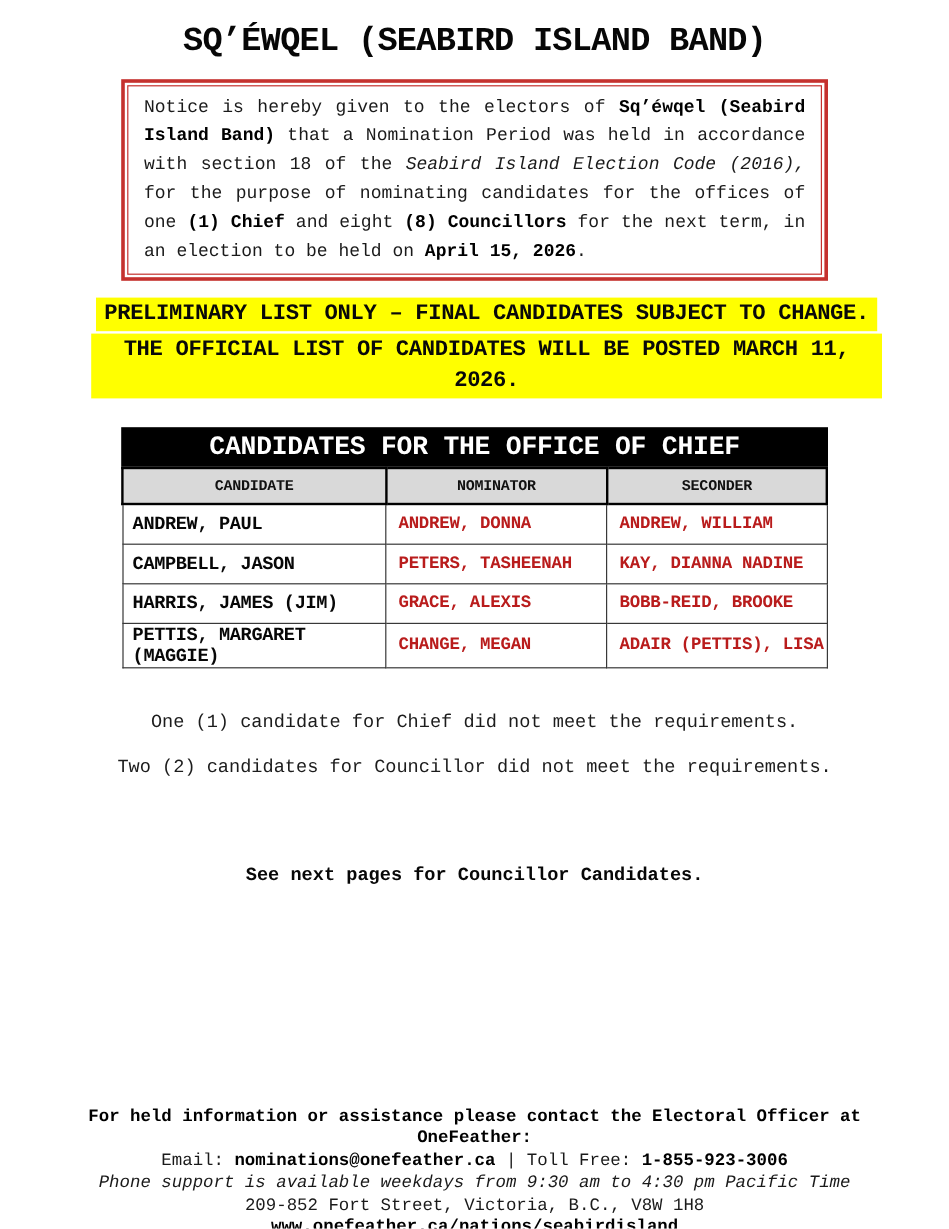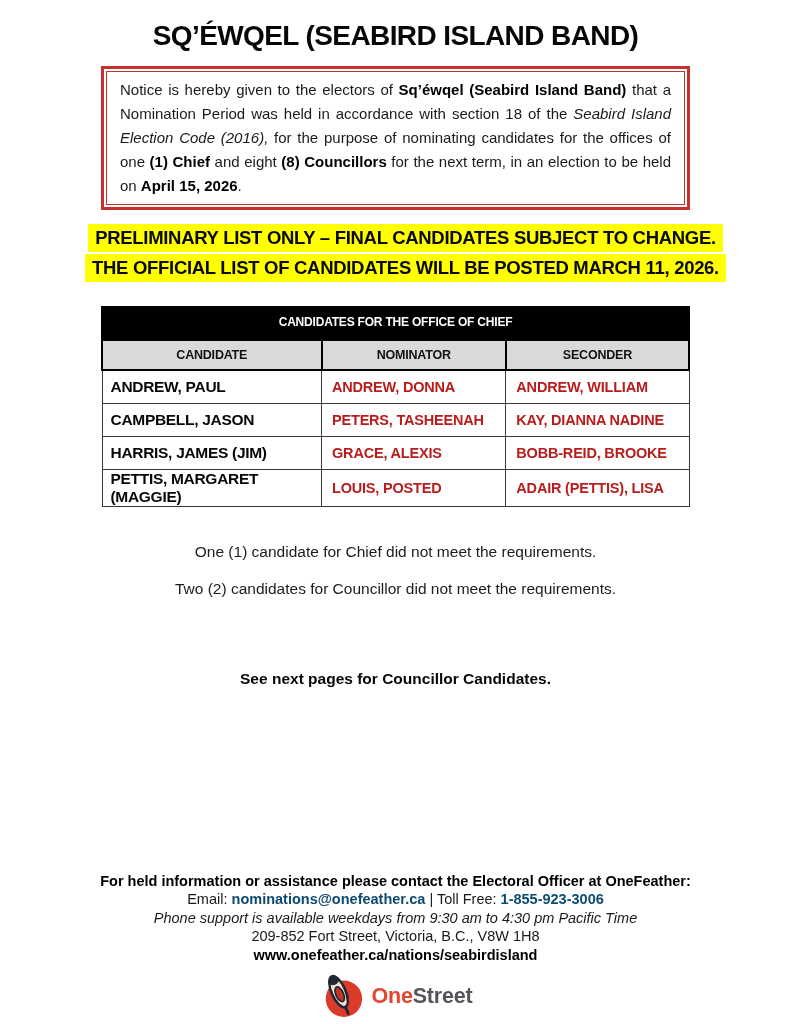--- a/index.html
+++ b/index.html
@@ -1,20 +1,20 @@
 <!DOCTYPE html>
 <html><head>
 <meta charset="utf-8">
 <style>
   * { margin: 0; padding: 0; box-sizing: border-box; }
   html, body { background: #ffffff; }
   .page {
     width: 679px; height: 1024px;
     margin: 0 auto; background: #ffffff;
-    font-family: Liberation Sans, sans-serif;
+    font-family: Liberation Mono, monospace;
     color: #000; overflow: hidden; position: relative;
   }
   
   .title { padding-top: 18px; text-align: center; }
   .title .tline {
     display: block; font-size: 28px; font-weight: bold;
     letter-spacing: -0.6px; line-height: 35px; color: #070707;
   }
   
   .notice-outer {
@@ -33,21 +33,21 @@
   .alert { margin-top: 12px; text-align: center; margin-left: 20px; }
   .alert .hl {
     display: inline-block; background: #ffff00; color: #090909;
     font-size: 18.5px; font-weight: bold; letter-spacing: -0.3px;
     line-height: 26px; padding: 1px 7px; margin-top: 2px;
   }
   
   .tablewrap { margin: 24px 45px 0 45px; }
   .tbar {
     background: #000; color: #fff; text-align: center;
-    font-size: 12px; font-weight: bold; letter-spacing: -0.2px;
+    font-size: 22px; font-weight: bold; letter-spacing: -0.2px;
     height: 33px; line-height: 33px;
   }
   table { width: 100%; border-collapse: collapse; table-layout: fixed; }
   col.c1 { width: 37.4%; } col.c2 { width: 31.4%; } col.c3 { width: 31.2%; }
   thead th {
     background: #d9d9d9; border: 2px solid #000;
     font-size: 12.5px; font-weight: bold; letter-spacing: -0.2px;
     height: 30px; text-align: center; color: #111;
   }
   tbody td { border: 1px solid #383838; height: 33px; vertical-align: middle; }
@@ -65,21 +65,21 @@
   .note-2 { margin-top: 19px; }
   .seenext {
     margin-top: 72px; text-align: center;
     font-size: 15.5px; font-weight: bold; color: #070707;
   }
   
   .footer { margin-top: 184px; text-align: center; font-size: 14.5px; }
   .footer p { line-height: 18.5px; color: #1a1a1a; }
   .footer .f-bold { font-weight: bold; color: #000; }
   .footer .f-italic { font-style: italic; }
-  .footer strong { color: #0c4a6e; }
+  .footer strong { color: #000000; }
   
   .logo-row {
     margin-top: 3px; display: flex; align-items: center;
     justify-content: center; gap: 7px;
   }
   .logo-row svg { display: block; }
   .brand { font-size: 21.5px; font-weight: bold; letter-spacing: -0.2px; padding-top: 6px; }
   .brand .b1 { color: #e8432d; }
   .brand .b2 { color: #54555a; }
 </style>
@@ -129,21 +129,21 @@
           <td class="nom">PETERS, TASHEENAH</td>
           <td class="nom">KAY, DIANNA NADINE</td>
         </tr>
         <tr>
           <td class="cand">HARRIS, JAMES (JIM)</td>
           <td class="nom">GRACE, ALEXIS</td>
           <td class="nom">BOBB-REID, BROOKE</td>
         </tr>
         <tr>
           <td class="cand">PETTIS, MARGARET (MAGGIE)</td>
-          <td class="nom">LOUIS, POSTED</td>
+          <td class="nom">CHANGE, MEGAN</td>
           <td class="nom">ADAIR (PETTIS), LISA</td>
         </tr>
       </tbody>
     </table>
   </section>
 
   <p class="note note-1">One (1) candidate for Chief did not meet the requirements.</p>
   <p class="note note-2">Two (2) candidates for Councillor did not meet the requirements.</p>
 
   <p class="seenext">See next pages for Councillor Candidates.</p>

